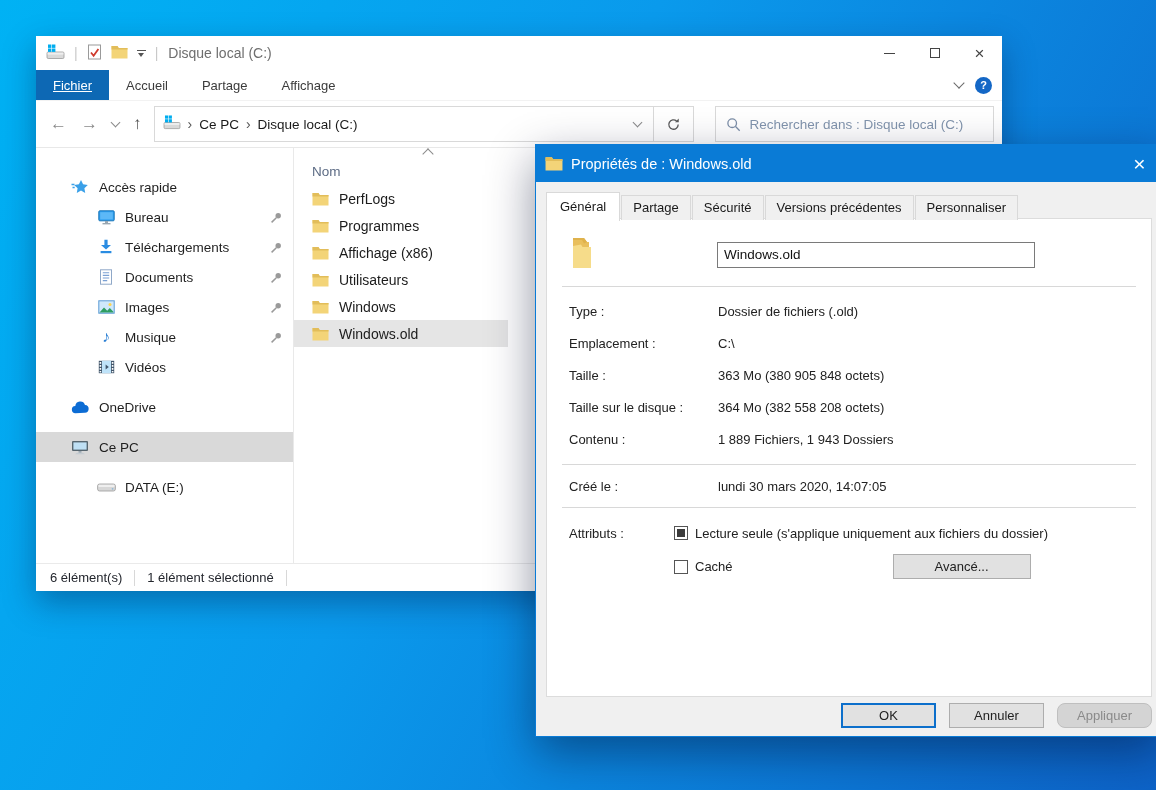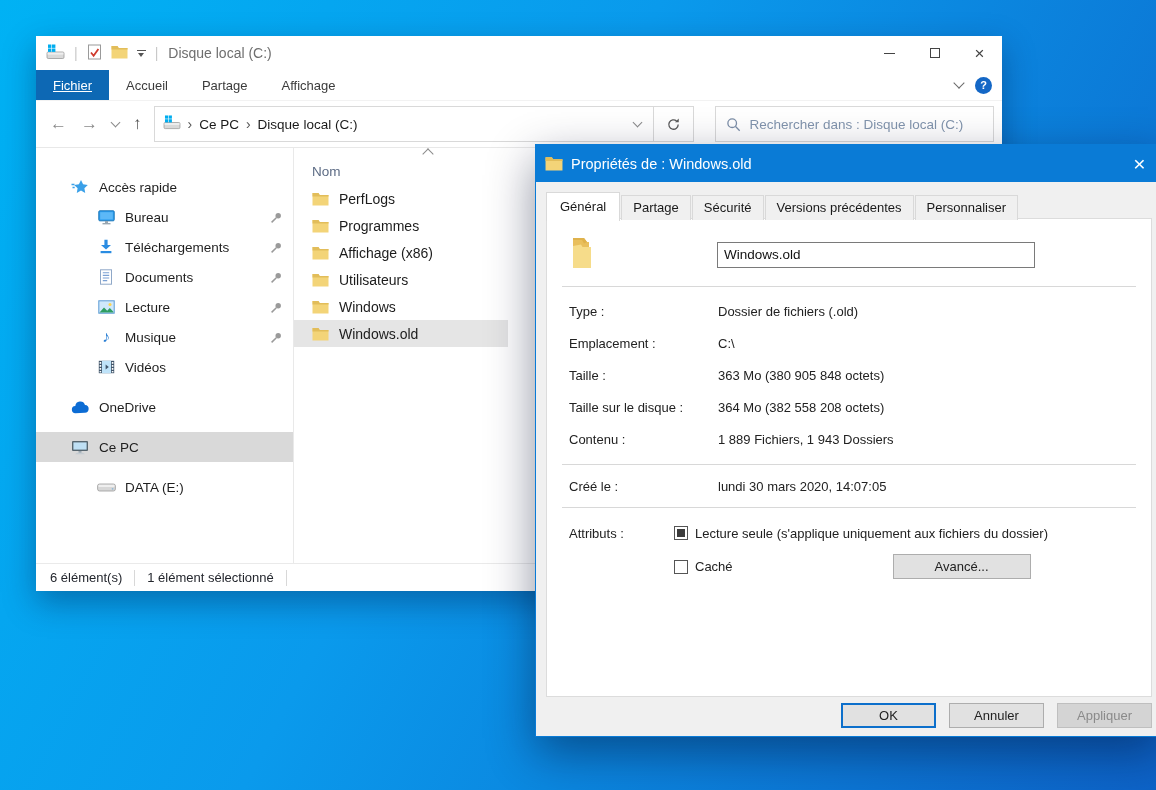--- a/index.html
+++ b/index.html
@@ -100,21 +100,21 @@
   .cb .fill { width:8px; height:8px; background:#3b3b3b; display:none; }
   .cb.indeterminate .fill { display:block; }
   .attr-row2 { display:flex; align-items:center; margin-top:8px; }
   .adv-btn { margin-left:160px; width:138px; height:25px; background:#e1e1e1; border:1px solid #adadad;
              font-size:13px; color:#222; font-family:inherit; display:flex; align-items:center; justify-content:center; }
   .dlg-buttons { position:absolute; left:0; right:0; bottom:8px; display:flex; justify-content:flex-end;
                  gap:13px; padding-right:10px; }
   .btn { width:95px; height:25px; display:flex; align-items:center; justify-content:center;
          background:#e1e1e1; border:1px solid #adadad; font-size:13px; color:#222; font-family:inherit; }
   .btn.default { border:2px solid #0c6fcb; }
-  .btn.disabled { background:#d4d4d4; border-color:#bfbfbf; color:#8a8a8a; }
+  .btn.disabled { background:#d4d4d4; border-color:#bfbfbf; color:#8a8a8a;border-radius:8px; }
 </style>
 </head>
 <body>
 
 <div class="stage">
 
   <div class="explorer">
 
     <div class="titlebar">
       <div class="qat">
@@ -283,21 +283,21 @@
         </div>
 
         <div class="side-row lvl1">
           <span class="sicon">
             <svg width="17" height="14" viewBox="0 0 17 14">
               <rect x="0.8" y="0.8" width="15.4" height="12.4" fill="#cfe8fb" stroke="#5b9bd5"></rect>
               <circle cx="12" cy="4.4" r="1.5" fill="#ffd34d"></circle>
               <path d="M1.5 12.5l4.5-5 3.2 3.2 2.6-2.6 3.6 3.6v0.8z" fill="#2e9e62"></path>
             </svg>
           </span>
-          <span class="slabel">Lecture</span>
+          <span class="slabel">Images</span>
           <span class="pin">
             <svg width="13" height="13" viewBox="0 0 13 13">
                 <circle cx="8.2" cy="4.8" r="2.7" fill="#9a9a9a"></circle>
                 <path d="M6.3 6.7L1.6 11.4" stroke="#9a9a9a" stroke-width="1.5"></path>
               </svg>
           </span>
         </div>
 
         <div class="side-row lvl1">
           <span class="sicon">

